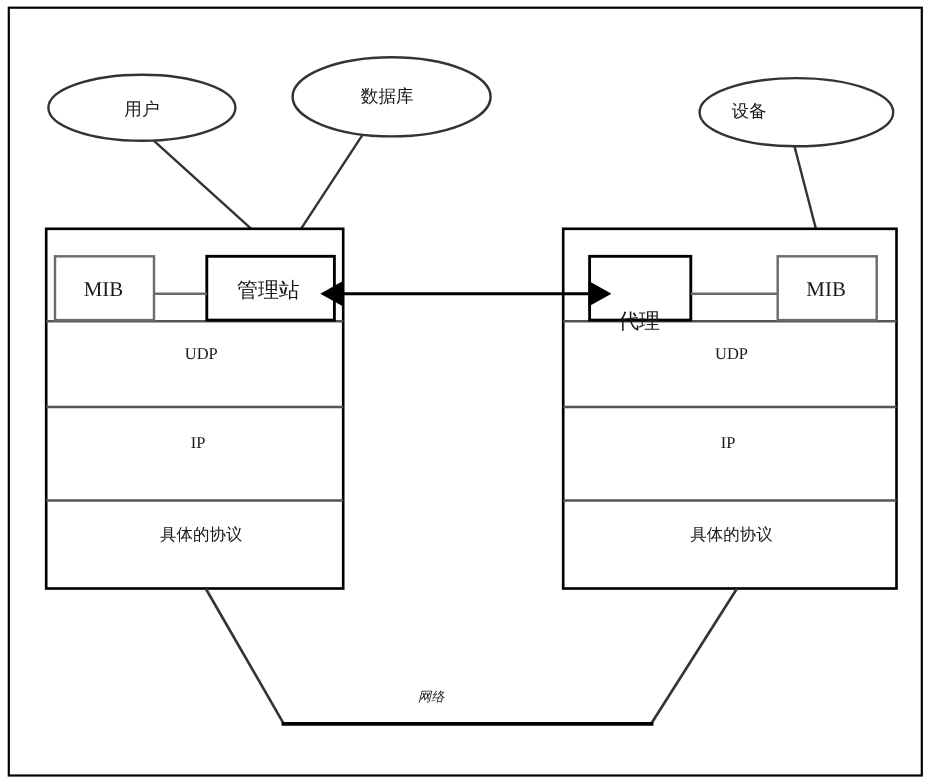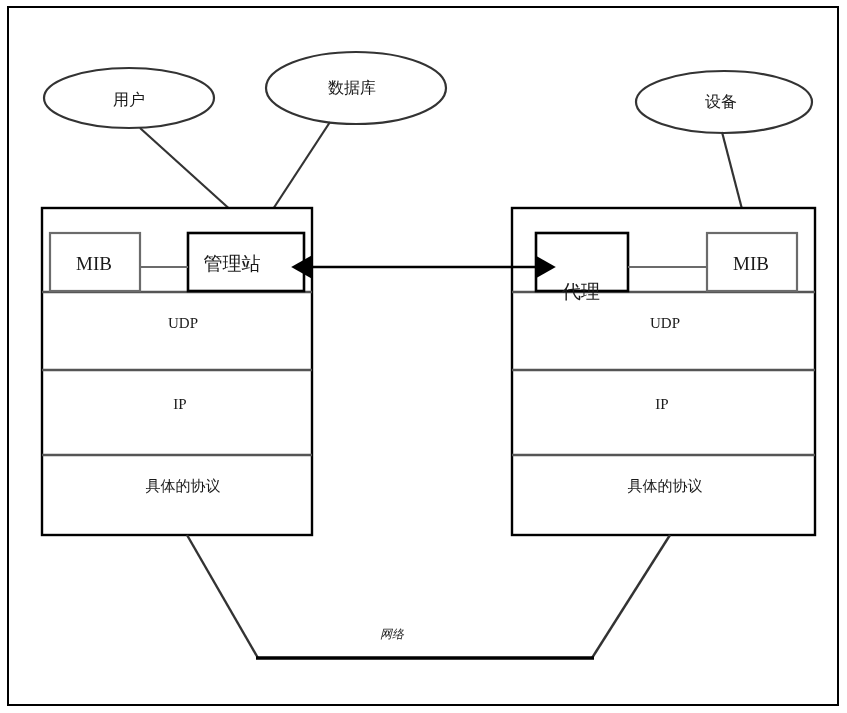--- a/index.html
+++ b/index.html
@@ -116,24 +116,24 @@
     <line x1="312" y1="267" x2="535" y2="267" stroke="#000000" stroke-width="2.6" marker-start="url(#arrowL)" marker-end="url(#arrowR)"></line>
 
     <line x1="187" y1="535" x2="258" y2="658" stroke="#333333" stroke-width="2.4"></line>
     <line x1="670" y1="535" x2="592" y2="658" stroke="#333333" stroke-width="2.4"></line>
     <line x1="256" y1="658" x2="594" y2="658" stroke="#000000" stroke-width="3.4"></line>
   </svg>
 
 
   <div class="lbl ell-text ctr" style="left:129px; top:100px;">用户</div>
   <div class="lbl ell-text ctr" style="left:352px; top:88px;text-align:right;">数据库</div>
-  <div class="lbl ell-text ctr" style="left:721px; top:102px;">设备</div>
+  <div class="lbl ell-text ctr" style="left:681px; top:102px;">设备</div>
 
   <div class="lbl box-text ctr" style="left:94px; top:264px;">MIB</div>
-  <div class="lbl box-text ctr" style="left:232px; top:264px;">管理站</div>
+  <div class="lbl box-text ctr" style="left:244px; top:264px;">管理站</div>
 
   <div class="lbl box-text ctr" style="left:581px; top:264px;margin-top:28px;">代理</div>
   <div class="lbl box-text ctr" style="left:751px; top:264px;">MIB</div>
 
   <div class="lbl layer-text ctr" style="left:183px; top:323px;">UDP</div>
   <div class="lbl layer-text ctr" style="left:180px; top:404px;">IP</div>
   <div class="lbl layer-text ctr" style="left:183px; top:486px;">具体的协议</div>
 
   <div class="lbl layer-text ctr" style="left:665px; top:323px;">UDP</div>
   <div class="lbl layer-text ctr" style="left:662px; top:404px;">IP</div>

